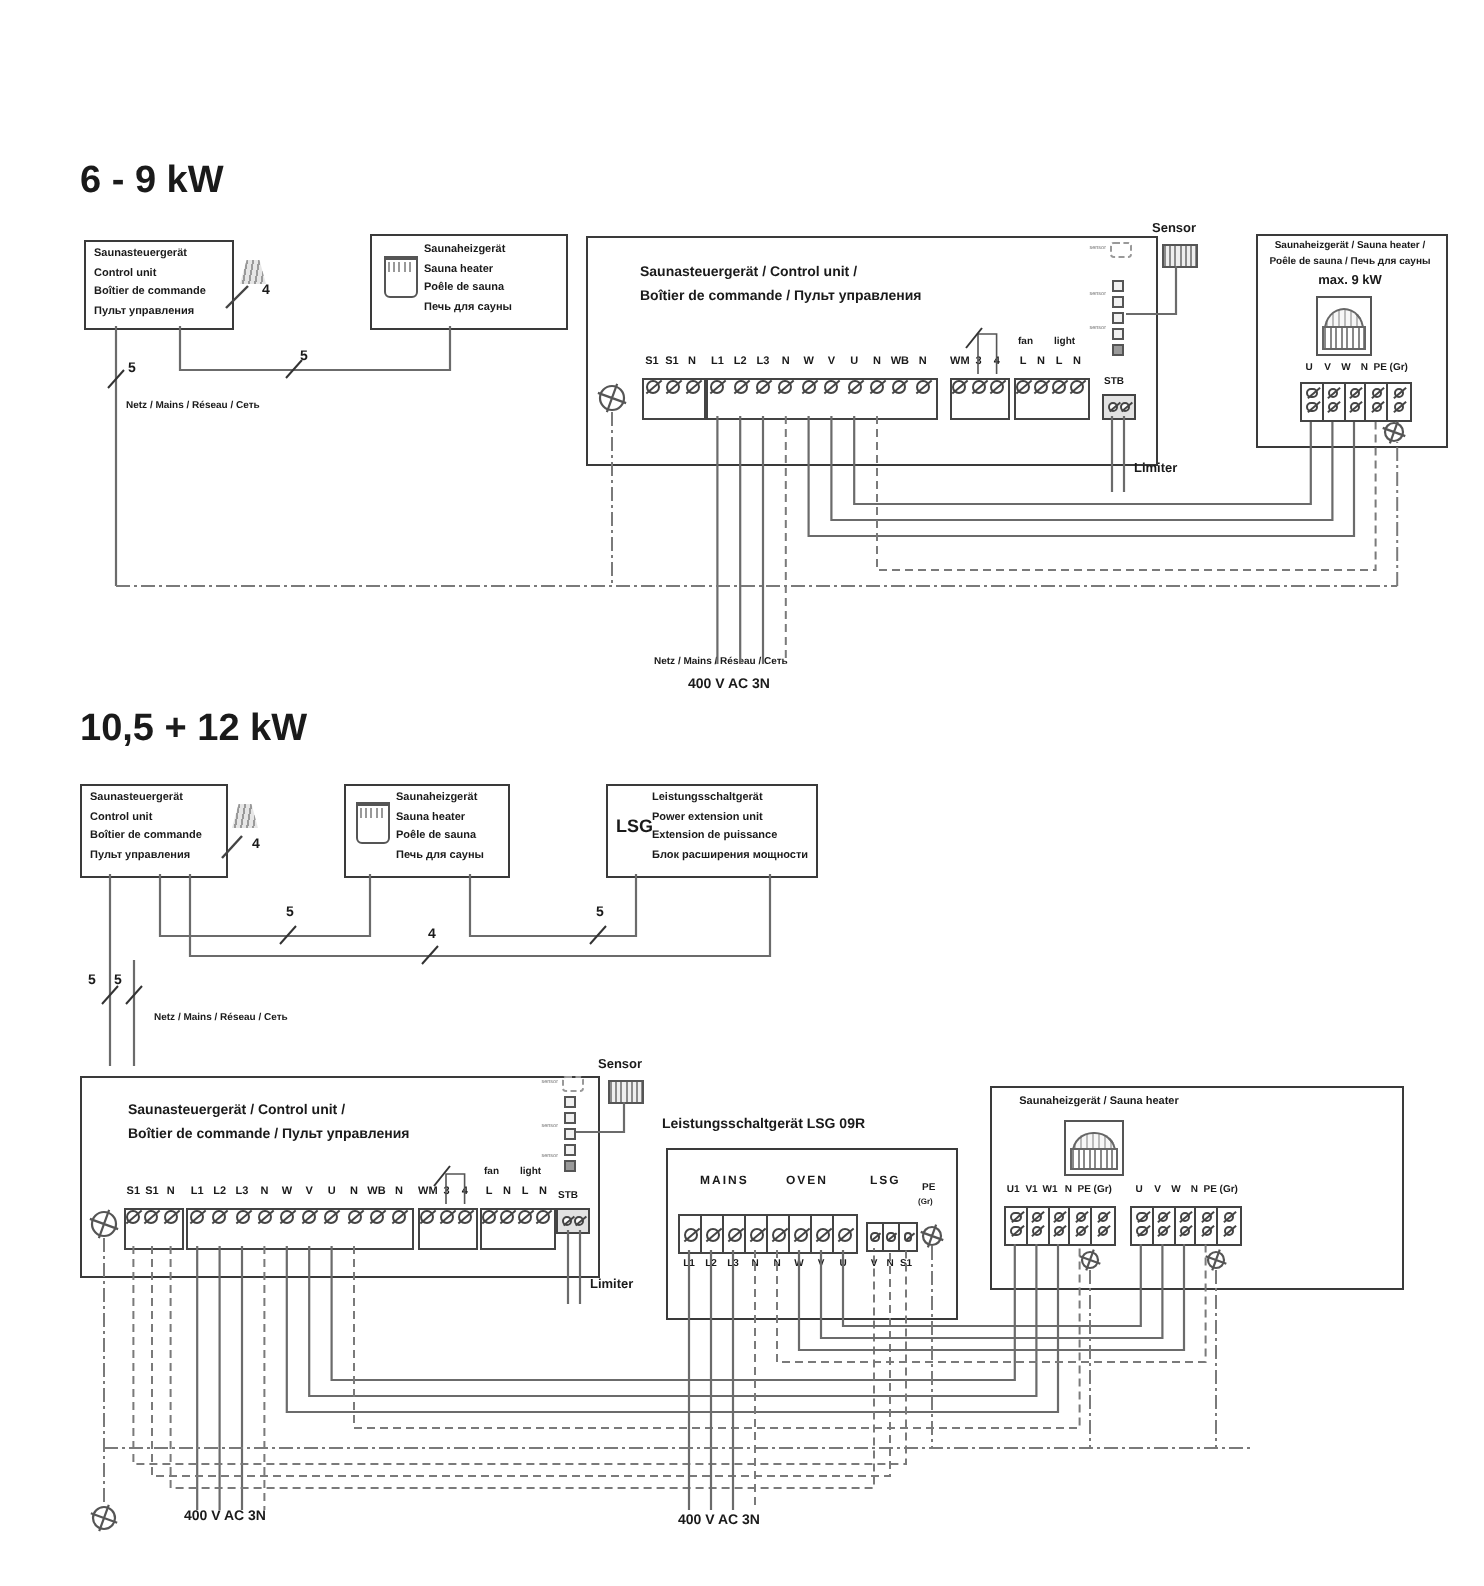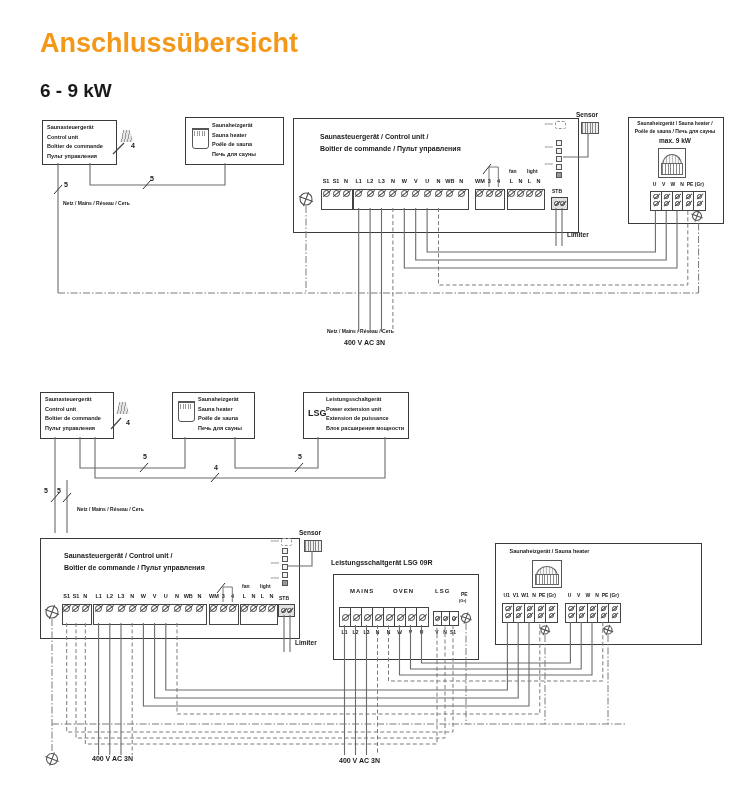--- a/index.html
+++ b/index.html
@@ -69,22 +69,22 @@
   #wires .dd{fill:none;stroke:#7a7a7a;stroke-width:1;stroke-dasharray:7 2 1.5 2;}
   #wires .thin{fill:none;stroke:#555;stroke-width:0.8;}
   #wires .slash{fill:none;stroke:#333;stroke-width:1;}
   #wires .gnd{fill:none;stroke:#555;stroke-width:1.1;}
 </style>
 </head>
 <body>
 
 <div id="page">
 
-  <div class="lbl f27 orange" style="left:40px;top:28px;">Anschlussübersicht</div>
   <div class="lbl f19" style="left:40px;top:80px;">6 - 9 kW</div>
+  <div class="lbl f19" style="left:40px;top:354px;">10,5 + 12 kW</div>
 
   <div class="box" style="left:42px;top:120px;width:73px;height:43px;">
     <div class="blines" style="left:4px;top:2px;">
         <div>Saunasteuergerät</div>
         <div>Control unit</div>
         <div>Boîtier de commande</div>
         <div>Пульт управления</div>
       </div>
   </div>
   <div class="lamp" style="left:120px;top:130px;width:13px;height:12px;"></div>

